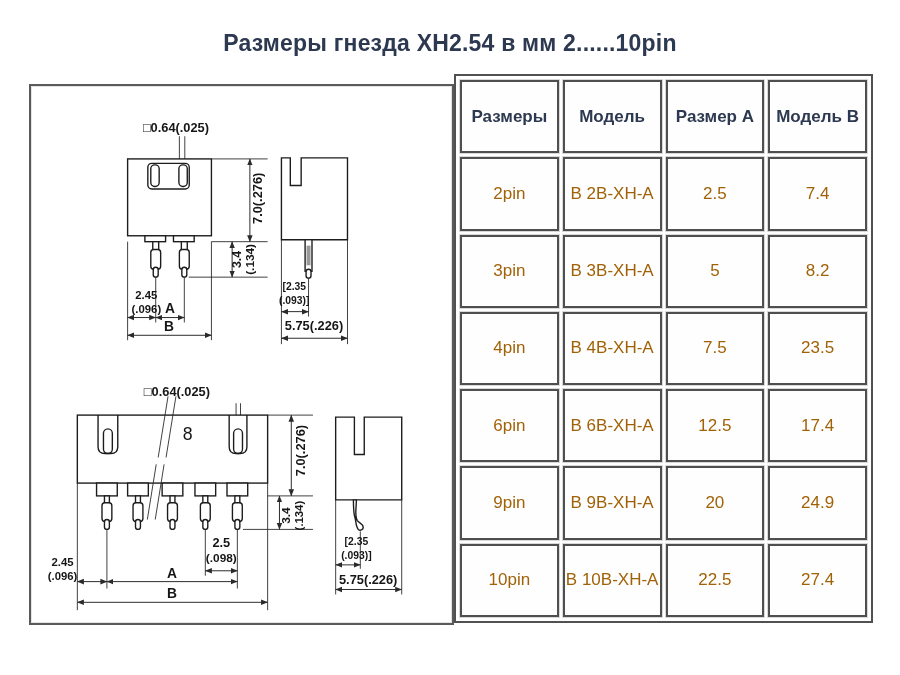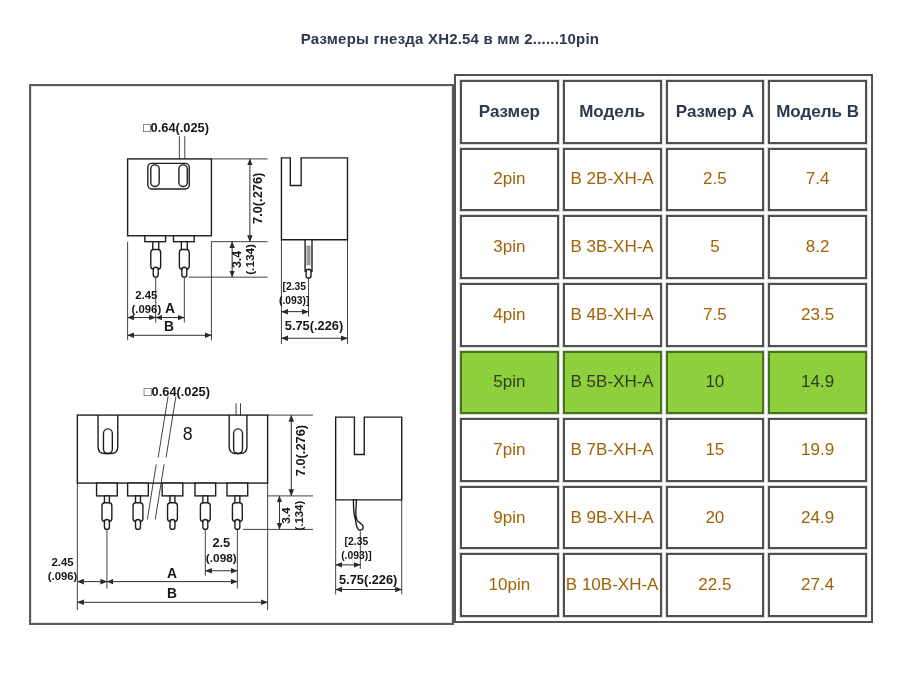--- a/index.html
+++ b/index.html
@@ -2,21 +2,21 @@
 <html style="--hl: #8ecf3e;"><head>
 <meta charset="utf-8">
 <style>
   html,body{margin:0;padding:0;}
   body{
     width:900px;height:675px;position:relative;background:#ffffff;
     font-family:"Liberation Sans","DejaVu Sans",sans-serif;overflow:hidden;
   }
   .title{
     position:absolute;top:30px;left:0;width:100%;text-align:center;
-    font-size:15px;font-weight:bold;color:#2d3950;letter-spacing:.2px;
+    font-size:23px;font-weight:bold;color:#2d3950;letter-spacing:.2px;
   }
   .content{position:absolute;left:29px;top:74px;display:flex;align-items:flex-start;}
   .diagram-box{
     margin-top:10px;width:421px;height:537px;border:2px solid #5a5a5a;
     box-shadow:inset 0 0 0 1px #e3e3e3;background:#fff;
   }
   .diagram-box svg{display:block;width:421px;height:537px;}
   table.spec{
     border-collapse:separate;border-spacing:4px;border:2px solid #515151;
     background:#fff;table-layout:fixed;width:419px;height:549px;
@@ -174,21 +174,21 @@
         <text class="dt" x="330" y="466" font-size="10.5" text-anchor="middle">[2.35</text>
         <text class="dt" x="330" y="480" font-size="10.5" text-anchor="middle">(.093)]</text>
         <text class="dt" x="342" y="505" font-size="13" text-anchor="middle">5.75(.226)</text>
       </g>
     </svg>
   </div>
 
   <table class="spec">
     <tbody>
       <tr>
-        <th>Размер</th>
+        <th>Размеры</th>
         <th>Модель</th>
         <th>Размер A</th>
         <th>Модель B</th>
       </tr>
       <tr>
         <td>2pin</td>
         <td>B 2B-XH-A</td>
         <td>2.5</td>
         <td>7.4</td>
       </tr>
@@ -197,31 +197,25 @@
         <td>B 3B-XH-A</td>
         <td>5</td>
         <td>8.2</td>
       </tr>
       <tr>
         <td>4pin</td>
         <td>B 4B-XH-A</td>
         <td>7.5</td>
         <td>23.5</td>
       </tr>
-      <tr class="hl">
-        <td>5pin</td>
-        <td>B 5B-XH-A</td>
-        <td>10</td>
-        <td>14.9</td>
-      </tr>
-      <tr>
-        <td>7pin</td>
-        <td>B 7B-XH-A</td>
-        <td>15</td>
-        <td>19.9</td>
+      <tr>
+        <td>6pin</td>
+        <td>B 6B-XH-A</td>
+        <td>12.5</td>
+        <td>17.4</td>
       </tr>
       <tr>
         <td>9pin</td>
         <td>B 9B-XH-A</td>
         <td>20</td>
         <td>24.9</td>
       </tr>
       <tr>
         <td>10pin</td>
         <td>B 10B-XH-A</td>

